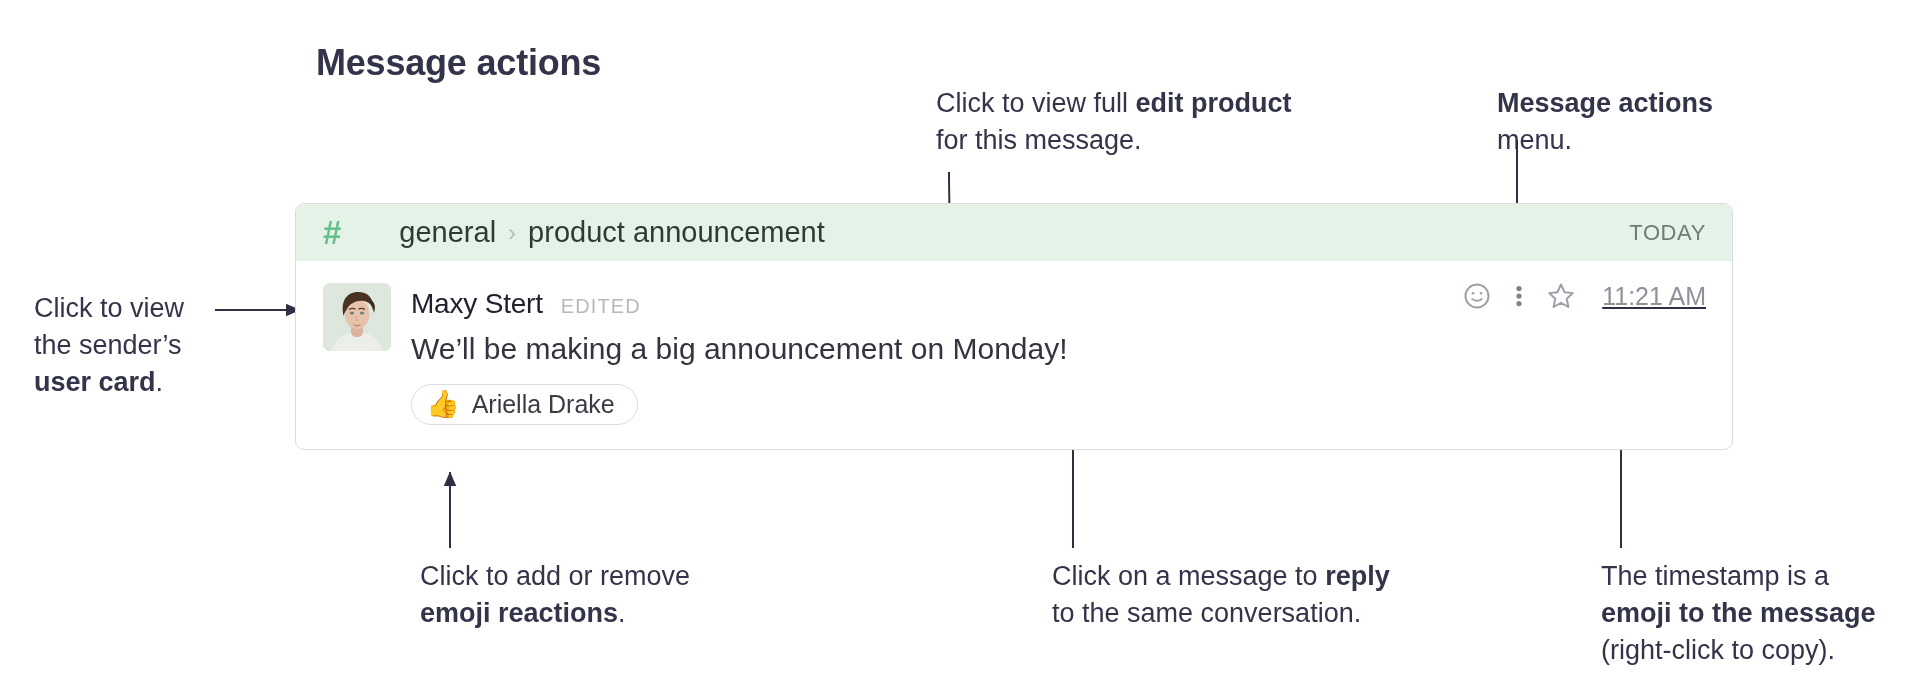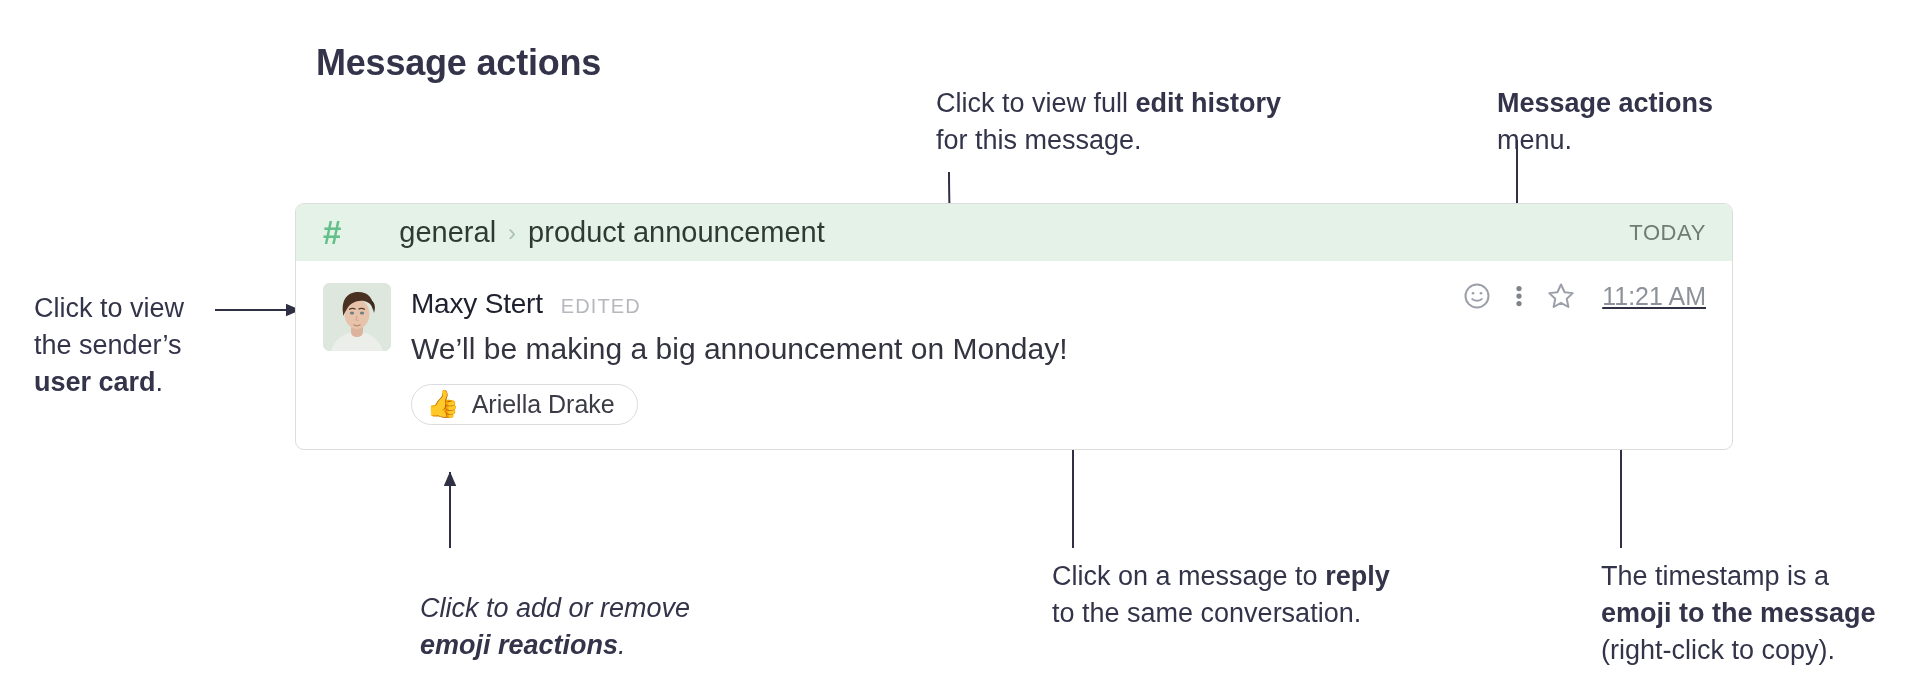--- a/index.html
+++ b/index.html
@@ -38,21 +38,21 @@
     font-size: 27px;
     line-height: 37px;
     color: #33344a;
     white-space: pre-line;
   }
   .annot b { font-weight: 700; }
 
   #annot-edit-history { left: 936px; top: 85px; width: 420px; }
   #annot-actions-menu { left: 1497px; top: 85px; width: 300px; }
   #annot-user-card    { left: 34px;  top: 290px; width: 230px; }
-  #annot-emoji        { left: 420px; top: 590px; width: 360px; font-style: italic; }
+  #annot-emoji        { left: 420px; top: 558px; width: 360px; }
   #annot-reply        { left: 1052px;top: 558px; width: 420px; }
   #annot-timestamp    { left: 1601px;top: 558px; width: 330px; }
 
   
   #arrow-layer {
     position: absolute;
     left: 0; top: 0;
     width: 1924px; height: 696px;
     pointer-events: none;
   }
@@ -202,21 +202,21 @@
     color: #3a3b45;
   }
 </style>
 </head>
 <body>
 
 <div class="stage">
 
   <div id="page-title">Message actions</div>
 
-  <div class="annot" id="annot-edit-history"><span>Click to view full </span><b>edit history</b><span>
+  <div class="annot" id="annot-edit-history"><span>Click to view full </span><b>edit product</b><span>
 for this message.</span></div>
 
   <div class="annot" id="annot-actions-menu"><span></span><b>Message actions</b><span>
 menu.</span></div>
 
   <div class="annot" id="annot-user-card"><span>Click to view
 the sender’s
 </span><b>user card</b><span>.</span></div>
 
   <div class="annot" id="annot-emoji"><span>Click to add or remove

